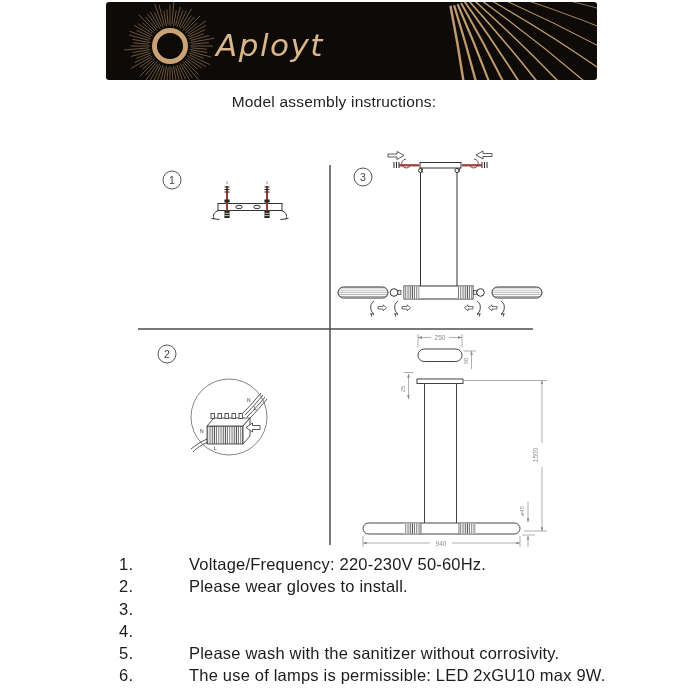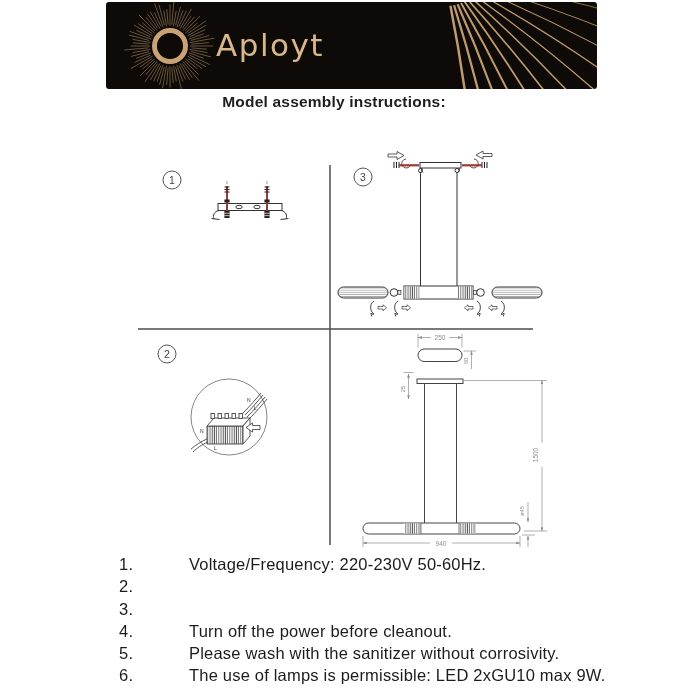--- a/index.html
+++ b/index.html
@@ -2,33 +2,33 @@
 <html><head>
 <meta charset="utf-8">
 <style>
   html,body{margin:0;padding:0;}
   body{
     width:700px;height:700px;background:#ffffff;position:relative;overflow:hidden;
     font-family:"Liberation Sans",sans-serif;
   }
   
   .banner{
-    position:absolute;left:106px;top:2px;width:491px;height:87px;
-    background:#0d0a07;border-radius:3px;overflow:hidden;
+    position:absolute;left:106px;top:2px;width:491px;height:78px;
+    background:#0d0a07;border-radius:3px;overflow:hidden;font-style:italic;
   }
   .banner svg{position:absolute;}
   .brand{
     position:absolute;left:110px;top:44px;transform:translateY(-54%);
     color:#d9b68b;font-size:31px;letter-spacing:1.5px;font-weight:400;
     font-family:"DejaVu Sans",sans-serif;
   }
   
   .doc-title{
     position:absolute;top:92px;left:0;width:668px;text-align:center;
-    color:#1e1e1e;font-size:15.5px;line-height:19px;font-weight:700;letter-spacing:.2px;
+    color:#1e1e1e;font-size:15.5px;line-height:19px;font-weight:400;letter-spacing:.2px;
   }
   
   .diagram{position:absolute;top:140px;left:0;width:700px;height:420px;}
   
   .notes{position:absolute;top:553px;left:119px;color:#1c1c1c;font-size:16.5px;letter-spacing:.2px;}
   .note-row{display:flex;line-height:22.3px;}
   .note-num{width:22px;flex:0 0 22px;}
   .note-text{white-space:nowrap;margin-left:48px;}
 </style>
 </head>
@@ -325,27 +325,27 @@
   </g>
 </svg>
 
 <div class="notes">
   <div class="note-row">
     <span class="note-num">1.</span>
     <span class="note-text">Voltage/Frequency: 220-230V 50-60Hz.</span>
   </div>
   <div class="note-row">
     <span class="note-num">2.</span>
+    <span class="note-text">Please wear gloves to install.</span>
   </div>
   <div class="note-row">
     <span class="note-num">3.</span>
   </div>
   <div class="note-row">
     <span class="note-num">4.</span>
-    <span class="note-text">Turn off the power before cleanout.</span>
   </div>
   <div class="note-row">
     <span class="note-num">5.</span>
     <span class="note-text">Please wash with the sanitizer without corrosivity.</span>
   </div>
   <div class="note-row">
     <span class="note-num">6.</span>
     <span class="note-text">The use of lamps is permissible: LED 2xGU10 max 9W.</span>
   </div>
 </div>

